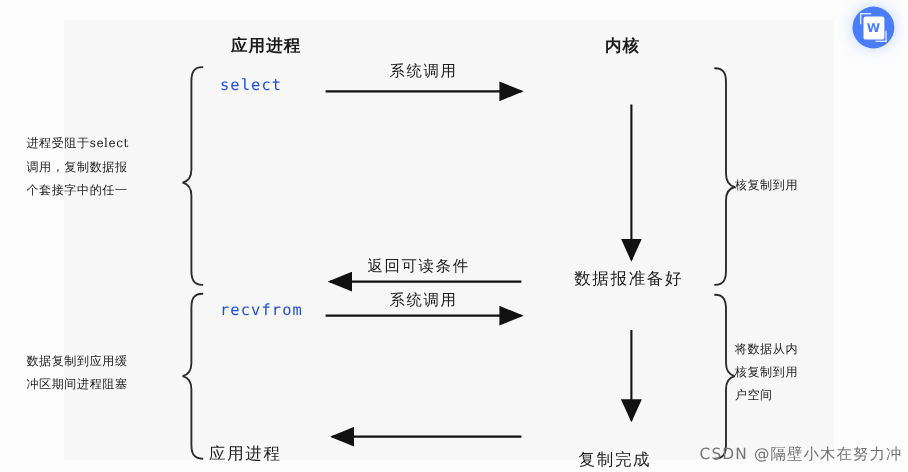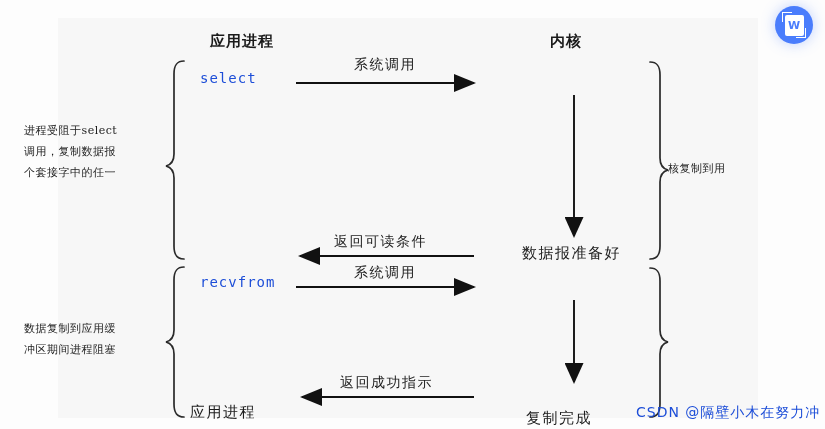--- a/index.html
+++ b/index.html
@@ -121,21 +121,21 @@
     border: 1.6px solid #ffffff;
   }
   .badge .corner.tl { left: 7px;  top: 6px;  border-right: none; border-bottom: none; }
   .badge .corner.br { right: 7px; bottom: 6px; border-left: none; border-top: none; }
 
   .watermark {
     position: absolute;
     font-family: "DejaVu Sans", "Liberation Sans", sans-serif;
     font-size: 14px;
     letter-spacing: 1px;
-    color: #1d4ed8;
+    color: #737373;
     white-space: nowrap;
   }
 </style>
 </head>
 <body>
 
 <div id="canvas">
 
   <div class="plate"></div>
 
@@ -145,37 +145,41 @@
   <div class="mono" style="position:absolute; left:200px; top:70px;">select</div>
   <div class="mono" style="position:absolute; left:200px; top:274px;">recvfrom</div>
   <div class="state-label cjk" style="left:190px; top:403px;">应用进程</div>
 
   <div class="state-label cjk" style="left:522px; top:244px;">数据报准备好</div>
   <div class="state-label cjk" style="left:526px; top:409px;">复制完成</div>
 
   <div class="arrow-label cjk" style="left:354px; top:56px;">系统调用</div>
   <div class="arrow-label cjk" style="left:334px; top:233px;">返回可读条件</div>
   <div class="arrow-label cjk" style="left:354px; top:264px;">系统调用</div>
-  <div class="arrow-label cjk" style="left:340px; top:374px;">返回成功指示</div>
 
   <div class="note cjk" style="left:24px; top:120px;">
     <span>进程受阻于select</span>
     <span>调用，复制数据报</span>
     <span>个套接字中的任一</span>
   </div>
 
   <div class="note cjk" style="left:24px; top:318px;">
     <span>数据复制到应用缓</span>
     <span>冲区期间进程阻塞</span>
   </div>
 
   <div class="note cjk" style="left:668px; top:158px;">
     <span>核复制到用</span>
   </div>
 
+  <div class="note cjk" style="left:668px; top:307px;">
+    <span>将数据从内</span>
+    <span>核复制到用</span>
+    <span>户空间</span>
+  </div>
 
   <svg class="layer" viewBox="0 0 825 429">
     <defs>
       <marker id="ah-right" markerWidth="11" markerHeight="9" refX="10" refY="4.5" orient="auto">
         <path d="M0,0 L11,4.5 L0,9 z" fill="#111111"></path>
       </marker>
       <marker id="ah-left" markerWidth="11" markerHeight="9" refX="10" refY="4.5" orient="auto">
         <path d="M0,0 L11,4.5 L0,9 z" fill="#111111"></path>
       </marker>
       <marker id="ah-down" markerWidth="11" markerHeight="10" refX="10" refY="5" orient="auto">

